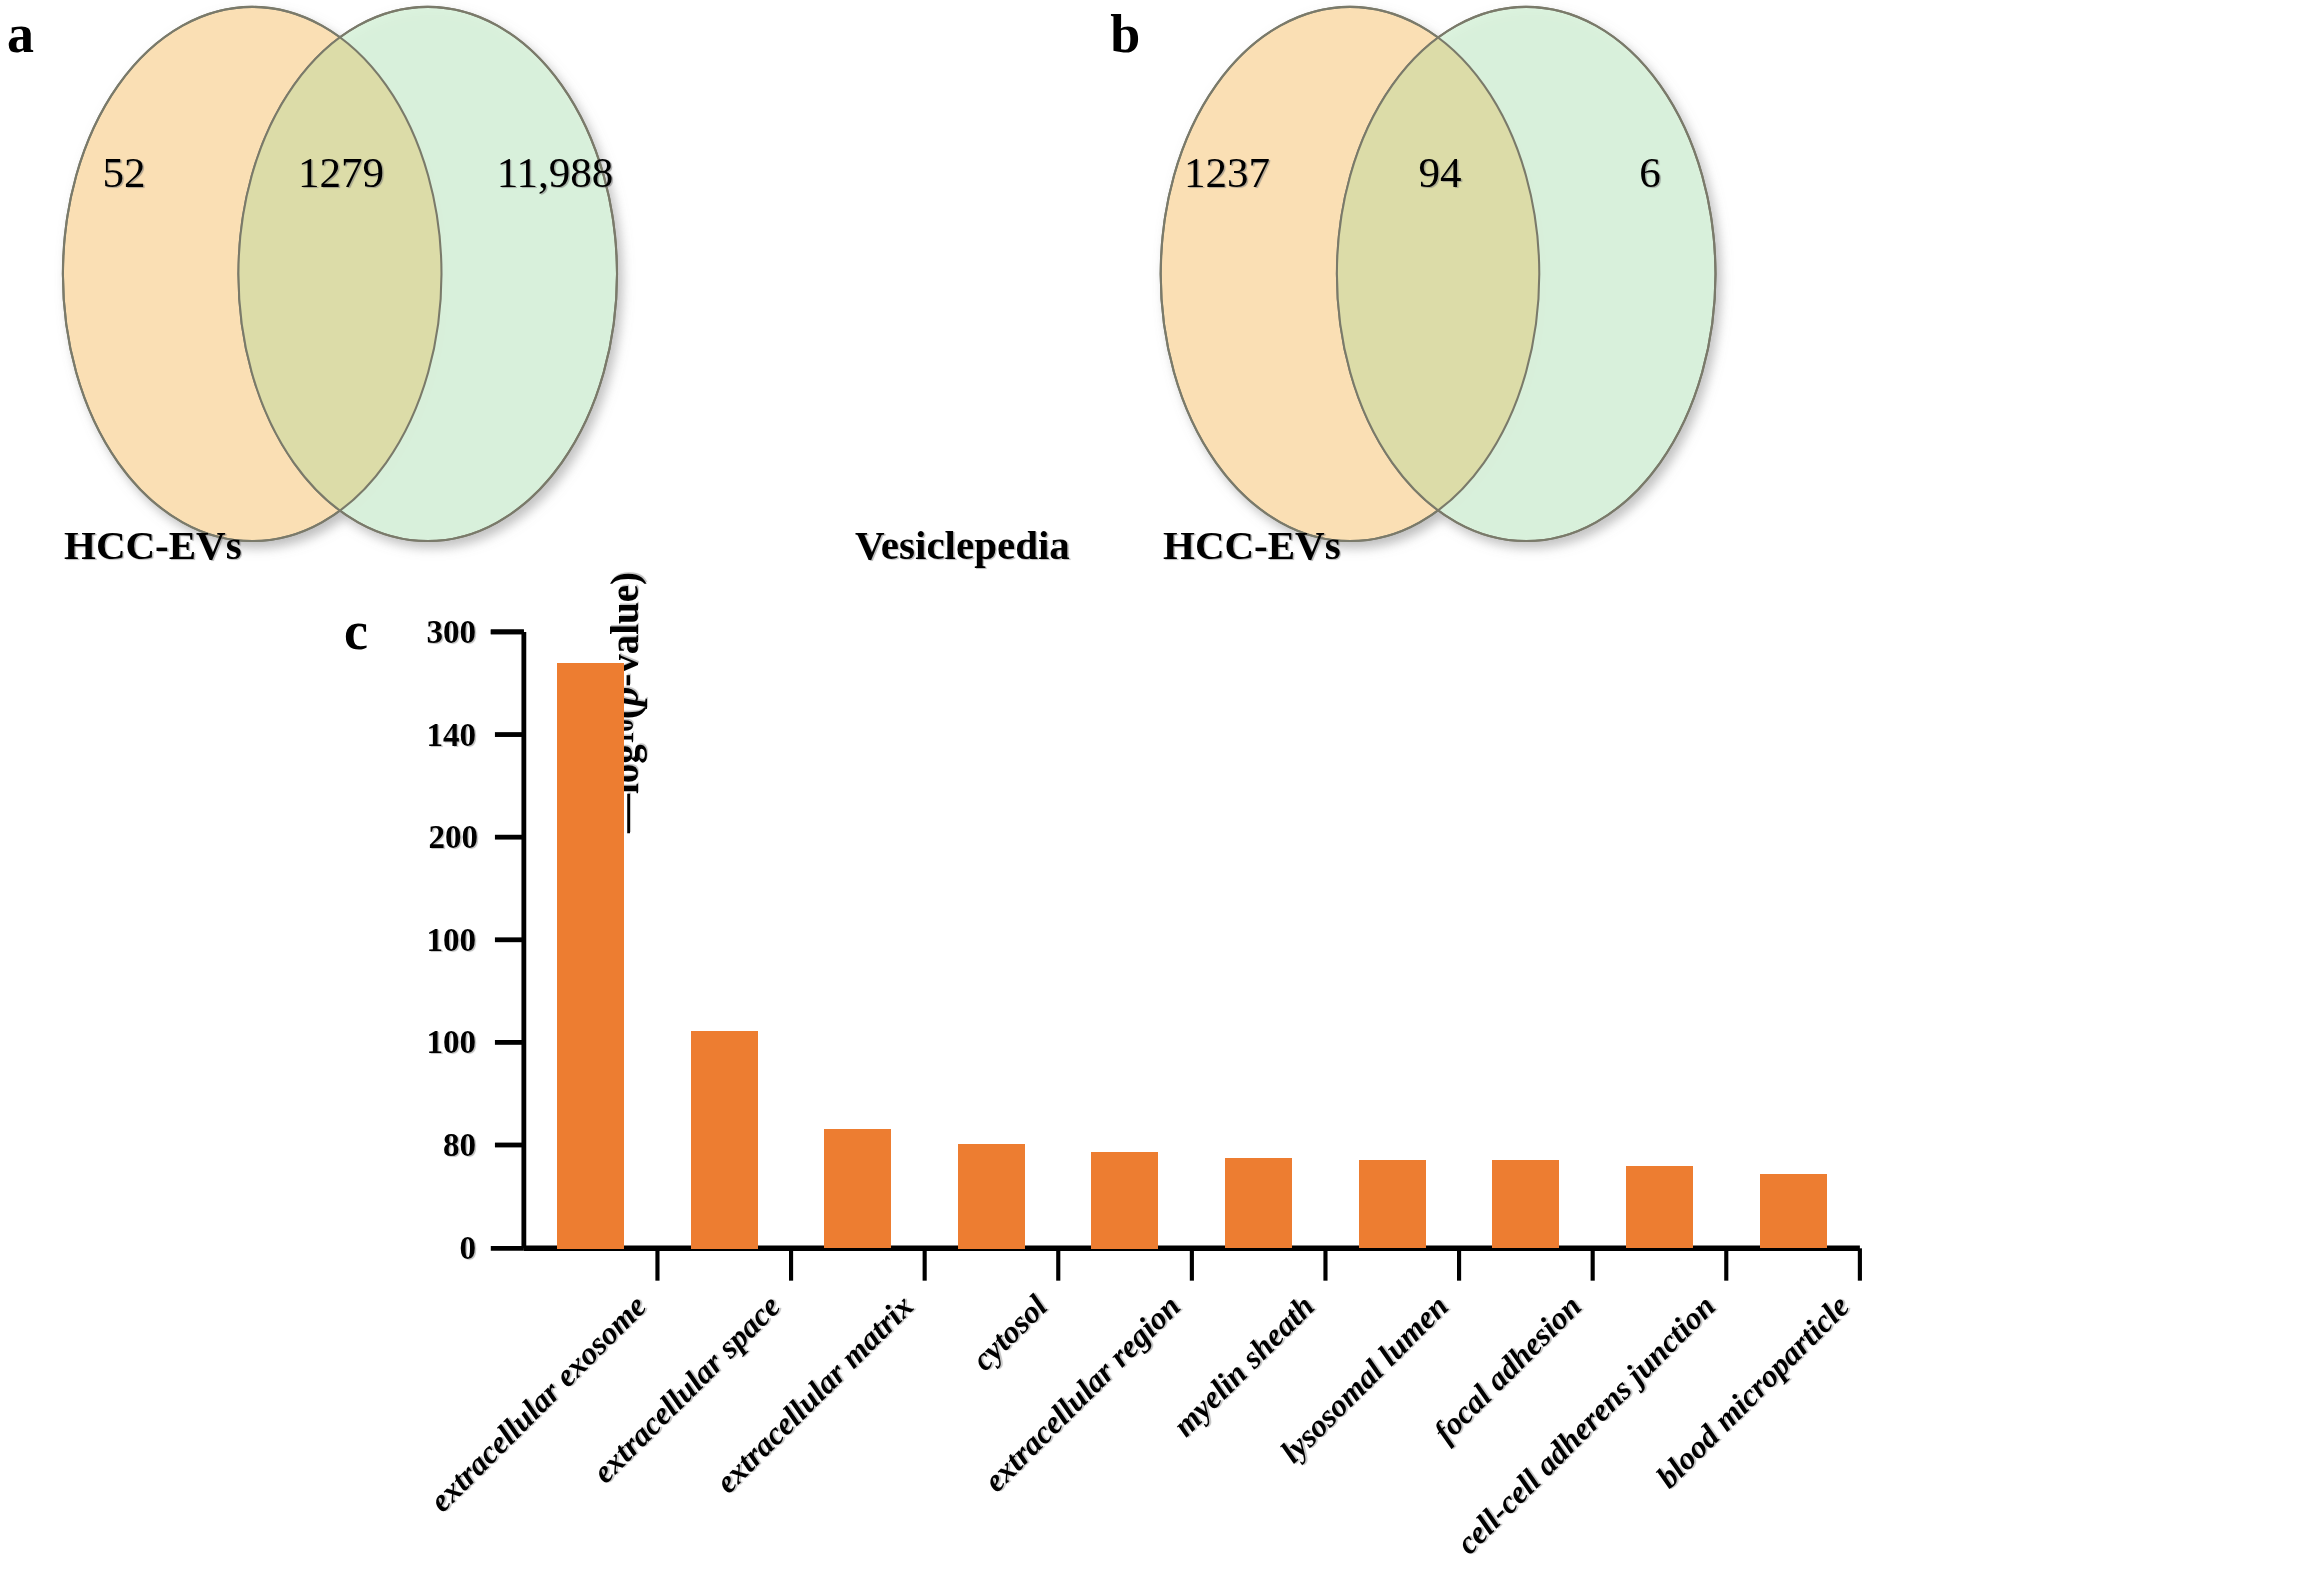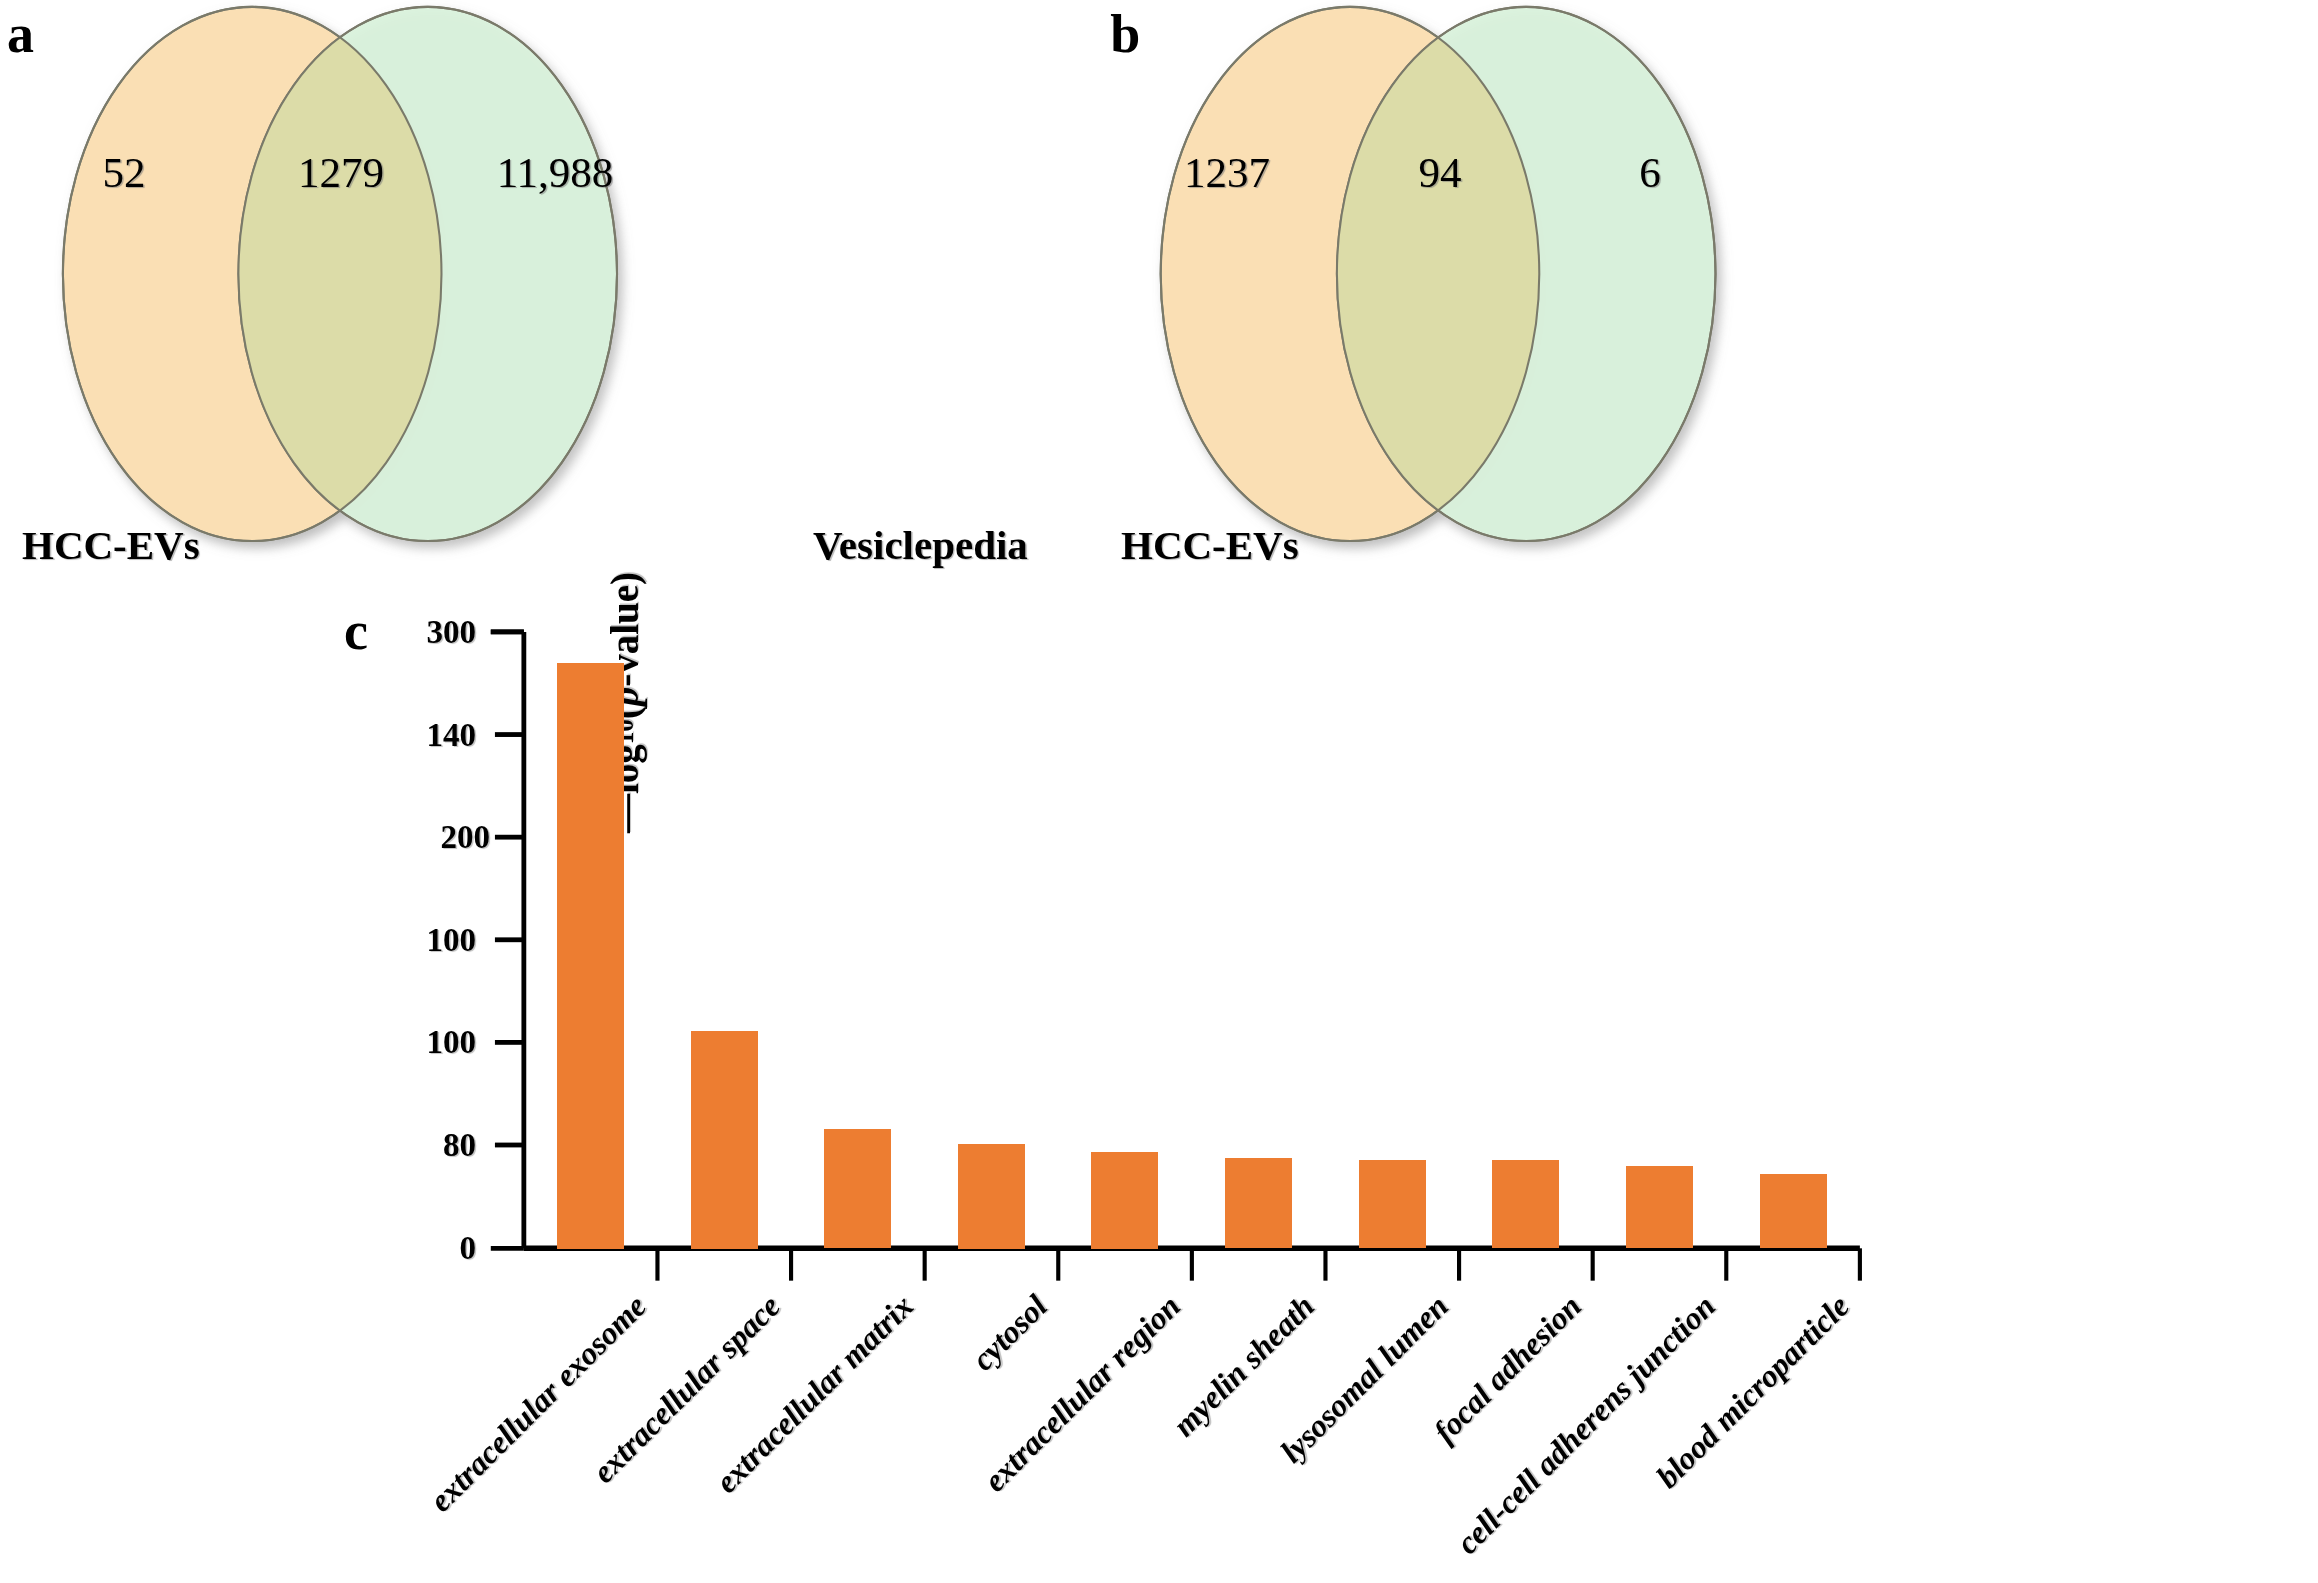--- a/index.html
+++ b/index.html
@@ -17,21 +17,21 @@
   #venn-b{left:1102px;width:1216px;}
 
   .venn-svg{position:absolute;left:0;top:0;}
 
   .venn-num{position:absolute;font-weight:normal;font-size:43px;line-height:1;
             text-align:center;white-space:nowrap;
             transform:translate(-50%,-50%);
             text-shadow:1.4px 1.4px 0.7px rgba(120,120,120,.55);margin-top:36px;}
   .venn-label{position:absolute;font-weight:bold;font-size:41px;line-height:1;
               white-space:nowrap;
-              text-shadow:1.4px 1.4px 0.7px rgba(120,120,120,.5);}
+              text-shadow:1.4px 1.4px 0.7px rgba(120,120,120,.5);margin-left:42px;}
 
   
   #chart{position:absolute;left:0;top:592px;width:2319px;height:991px;}
 
   #y-axis-title{position:absolute;left:411px;top:682px;width:41px;height:441px;
                 display:flex;align-items:center;justify-content:center;
                 font-weight:bold;font-size:39px;white-space:nowrap;
                 transform:rotate(-90deg);transform-origin:center center;
                 text-shadow:1.4px 1.4px 0.7px rgba(120,120,120,.45);}
   #y-axis-title .sub{font-size:25px;vertical-align:sub;}
@@ -157,21 +157,21 @@
       <line x1="2312" y1="953" x2="2312" y2="1000"></line>
       <line x1="2506" y1="953" x2="2506" y2="1000"></line>
       <line x1="2700" y1="953" x2="2700" y2="1000"></line>
     </g>
   </svg>
 
   <div class="ytick-label" style="left:386px;top:656px;width:90px;">0</div>
   <div class="ytick-label" style="left:386px;top:553px;width:90px;">80</div>
   <div class="ytick-label" style="left:386px;top:450px;width:90px;">100</div>
   <div class="ytick-label" style="left:386px;top:348px;width:90px;">100</div>
-  <div class="ytick-label" style="left:400px;top:245px;width:90px;">200</div>
+  <div class="ytick-label" style="left:388px;top:245px;width:90px;">200</div>
   <div class="ytick-label" style="left:386px;top:143px;width:90px;">140</div>
   <div class="ytick-label" style="left:386px;top:40px;width:90px;">300</div>
 
   <div id="bars-layer">
       <div class="bar" title="extracellular exosome: 285" style="left: 557px; width: 67px; top: 71px; height: 586px;"></div>
       <div class="bar" title="extracellular space: 106" style="left: 691px; width: 67px; top: 439px; height: 218px;"></div>
       <div class="bar" title="extracellular matrix: 58" style="left: 824px; width: 67px; top: 537px; height: 119px;"></div>
       <div class="bar" title="cytosol: 51" style="left: 958px; width: 67px; top: 552px; height: 105px;"></div>
       <div class="bar" title="extracellular region: 47" style="left: 1091px; width: 67px; top: 560px; height: 97px;"></div>
       <div class="bar" title="myelin sheath: 44" style="left: 1225px; width: 67px; top: 566px; height: 90px;"></div>

